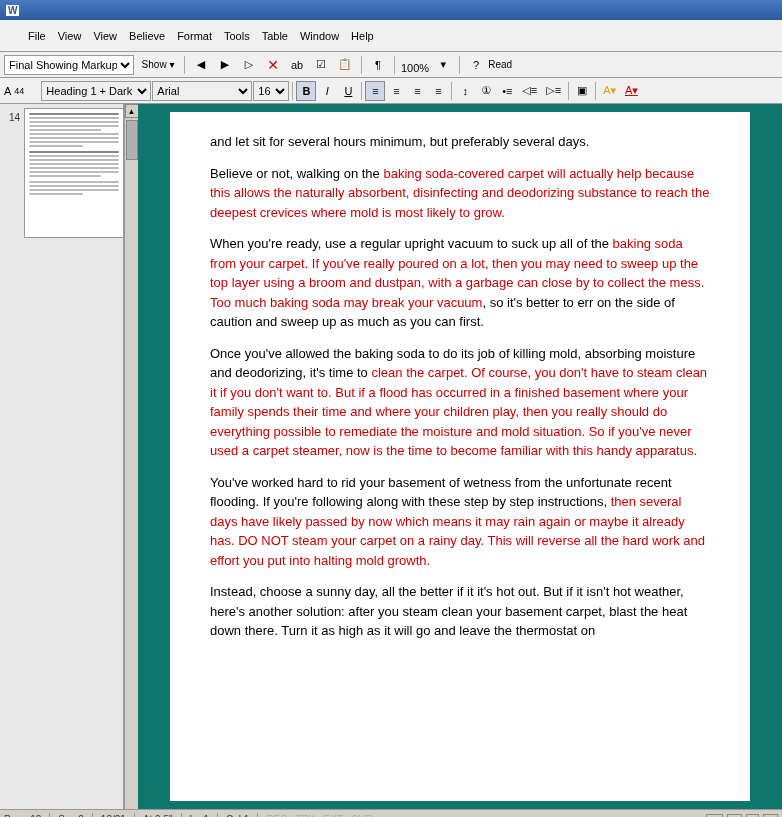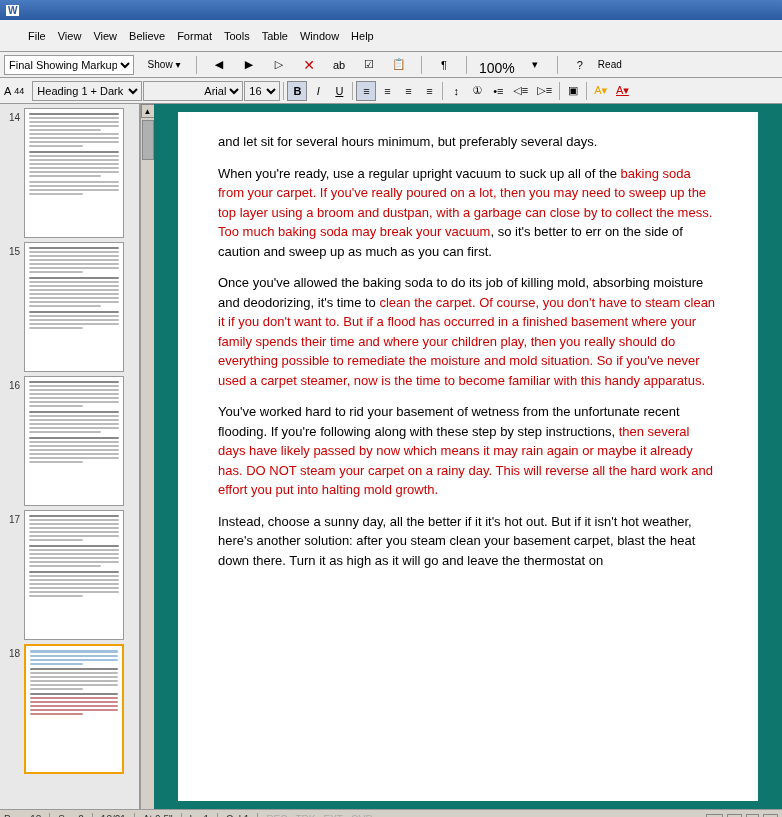--- a/index.html
+++ b/index.html
@@ -32,21 +32,21 @@
     }
 
     
     #toolbar1 {
       background: #f0f0f0;
       border-bottom: 1px solid #999;
       display: flex;
       align-items: center;
       height: 26px;
       padding: 2px 4px;
-      gap: 10px;
+      gap: 4px;
     }
     .toolbar-select {
       height: 20px;
       font-size: 11px;
       border: 1px solid #999;
       background: white;
     }
     .tb-btn {
       height: 20px;
       width: 20px;
@@ -62,21 +62,21 @@
     #toolbar2 {
       background: #f0f0f0;
       border-bottom: 1px solid #999;
       display: flex;
       align-items: center;
       height: 26px;
       padding: 2px 4px;
       gap: 1px;
     }
     .style-select { width: 110px; height: 20px; font-size: 11px; border: 1px solid #999; }
-    .font-select { width: 100px; height: 20px; font-size: 11px; border: 1px solid #999; text-align: right; }
+    .font-select { width: 100px; height: 20px; font-size: 11px; border: 1px solid #999; }
     .size-select { width: 36px; height: 20px; font-size: 11px; border: 1px solid #999; }
     .fmt-btn {
       height: 20px;
       min-width: 20px;
       font-size: 11px;
       background: #f0f0f0;
       border: 1px solid transparent;
       cursor: pointer;
       display: flex; align-items: center; justify-content: center;
       padding: 0 3px;
@@ -86,26 +86,26 @@
 
     
     #main-area {
       display: flex;
       height: calc(817px - 20px - 20px - 26px - 26px - 20px);
       background: #c0c0c0;
     }
 
     
     #left-panel {
-      width: 140px;
+      width: 124px;
       background: #e8e8e8;
       border-right: 1px solid #999;
       overflow-y: auto;
       display: flex;
-      flex-direction: column;
+      flex-direction: row;
       padding: 4px;
       gap: 4px;
     }
     .thumb-container {
       display: flex;
       align-items: flex-start;
       gap: 4px;
     }
     .page-num {
       font-size: 10px;
@@ -247,30 +247,30 @@
   <button class="tb-btn">◀</button>
   <button class="tb-btn">▶</button>
   <button class="tb-btn">▷</button>
   <button class="tb-btn" style="color:#cc0000; font-size:14px;">✕</button>
   <button class="tb-btn">ab</button>
   <button class="tb-btn">☑</button>
   <button class="tb-btn">📋</button>
   <div class="tb-sep"></div>
   <button class="tb-btn">¶</button>
   <div class="tb-sep"></div>
-  <span style="font-size:14px;margin-top:7px;">100%</span>
+  <span style="font-size:11px;margin-top:7px;">100%</span>
   <button class="tb-btn">▾</button>
   <div class="tb-sep"></div>
   <button class="tb-btn">?</button>
   <button class="tb-btn" style="font-size:10px;">Read</button>
 </div>
 
 <div id="toolbar2">
   <span style="font-size:11px; margin-right:2px;">A</span>
-  <span style="font-size:9px; margin-right:7px;">44</span>
+  <span style="font-size:9px; margin-right:16px;">44</span>
   <select class="style-select">
     <option>Heading 1 + Dark</option>
   </select>
   <select class="font-select">
     <option>Arial</option>
   </select>
   <select class="size-select">
     <option>16</option>
   </select>
   <div class="tb-sep"></div>
@@ -442,20 +442,23 @@
     <div class="scroll-thumb"></div>
   </div>
 
   <div id="doc-area">
     <div id="doc-page">
 
       <p class="doc-para">
         <span class="normal-text">and let sit for several hours minimum, but preferably several days.</span>
       </p>
 
+      <p class="doc-para">
+        <span class="normal-text">Believe or not, walking on the </span><span class="tracked">baking soda-covered carpet will actually help because this allows the naturally absorbent, disinfecting and deodorizing substance to reach the deepest crevices where mold is most likely to grow.</span>
+      </p>
 
       <p class="doc-para">
         <span class="normal-text">When you're ready, use a regular upright vacuum to suck up all of the </span><span class="tracked">baking soda from your carpet. If you've really poured on a lot, then you may need to sweep up the top layer using a broom and dustpan, with a garbage can close by to collect the mess. Too much baking soda may break your vacuum</span><span class="normal-text">, so it's better to err on the side of caution and sweep up as much as you can first.</span>
       </p>
 
 
       <p class="doc-para">
         <span class="normal-text">Once you've allowed the baking soda to do its job of killing mold, absorbing moisture and deodorizing, it's time to </span><span class="tracked">clean the carpet. Of course, you don't have to steam clean it if you don't want to. But if a flood has occurred in a </span><span class="tracked">finished basement where your family spends their time and where your children play, then you really should do everything possible to remediate the </span><span class="tracked">moisture and mold situation. So if you've never used a carpet steamer, now is the time to become familiar with this handy apparatus.</span>
       </p>
 

